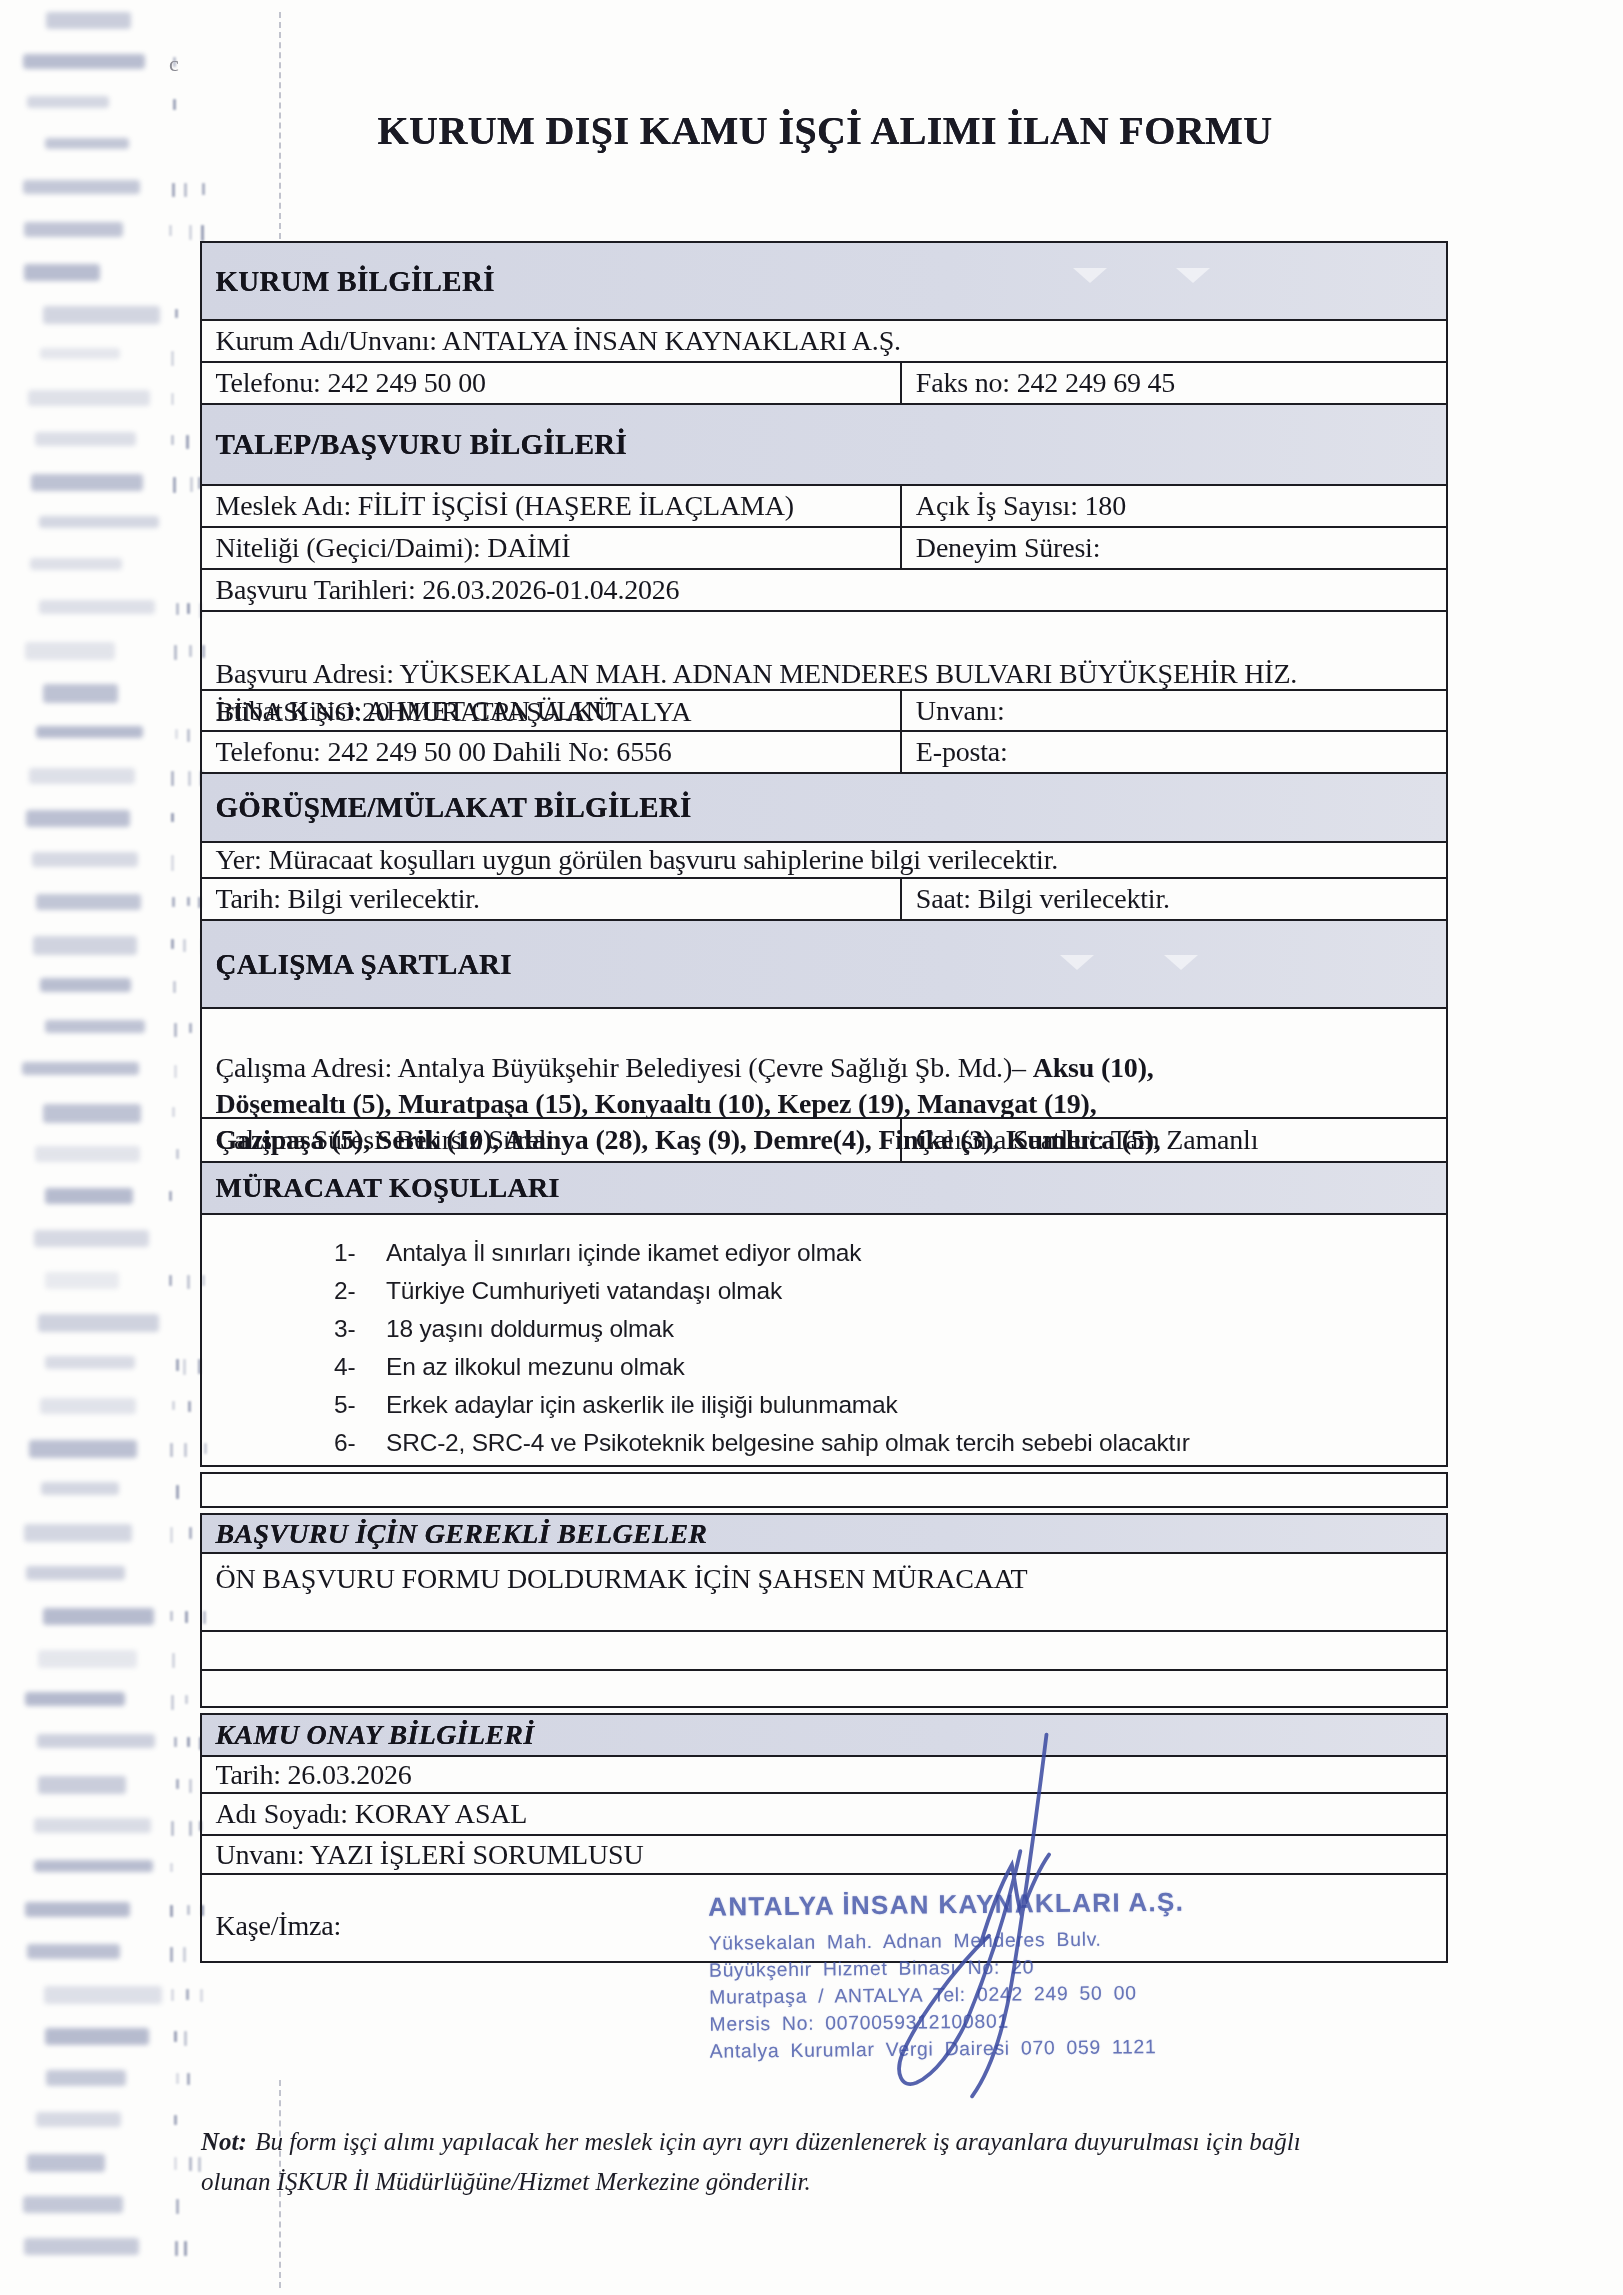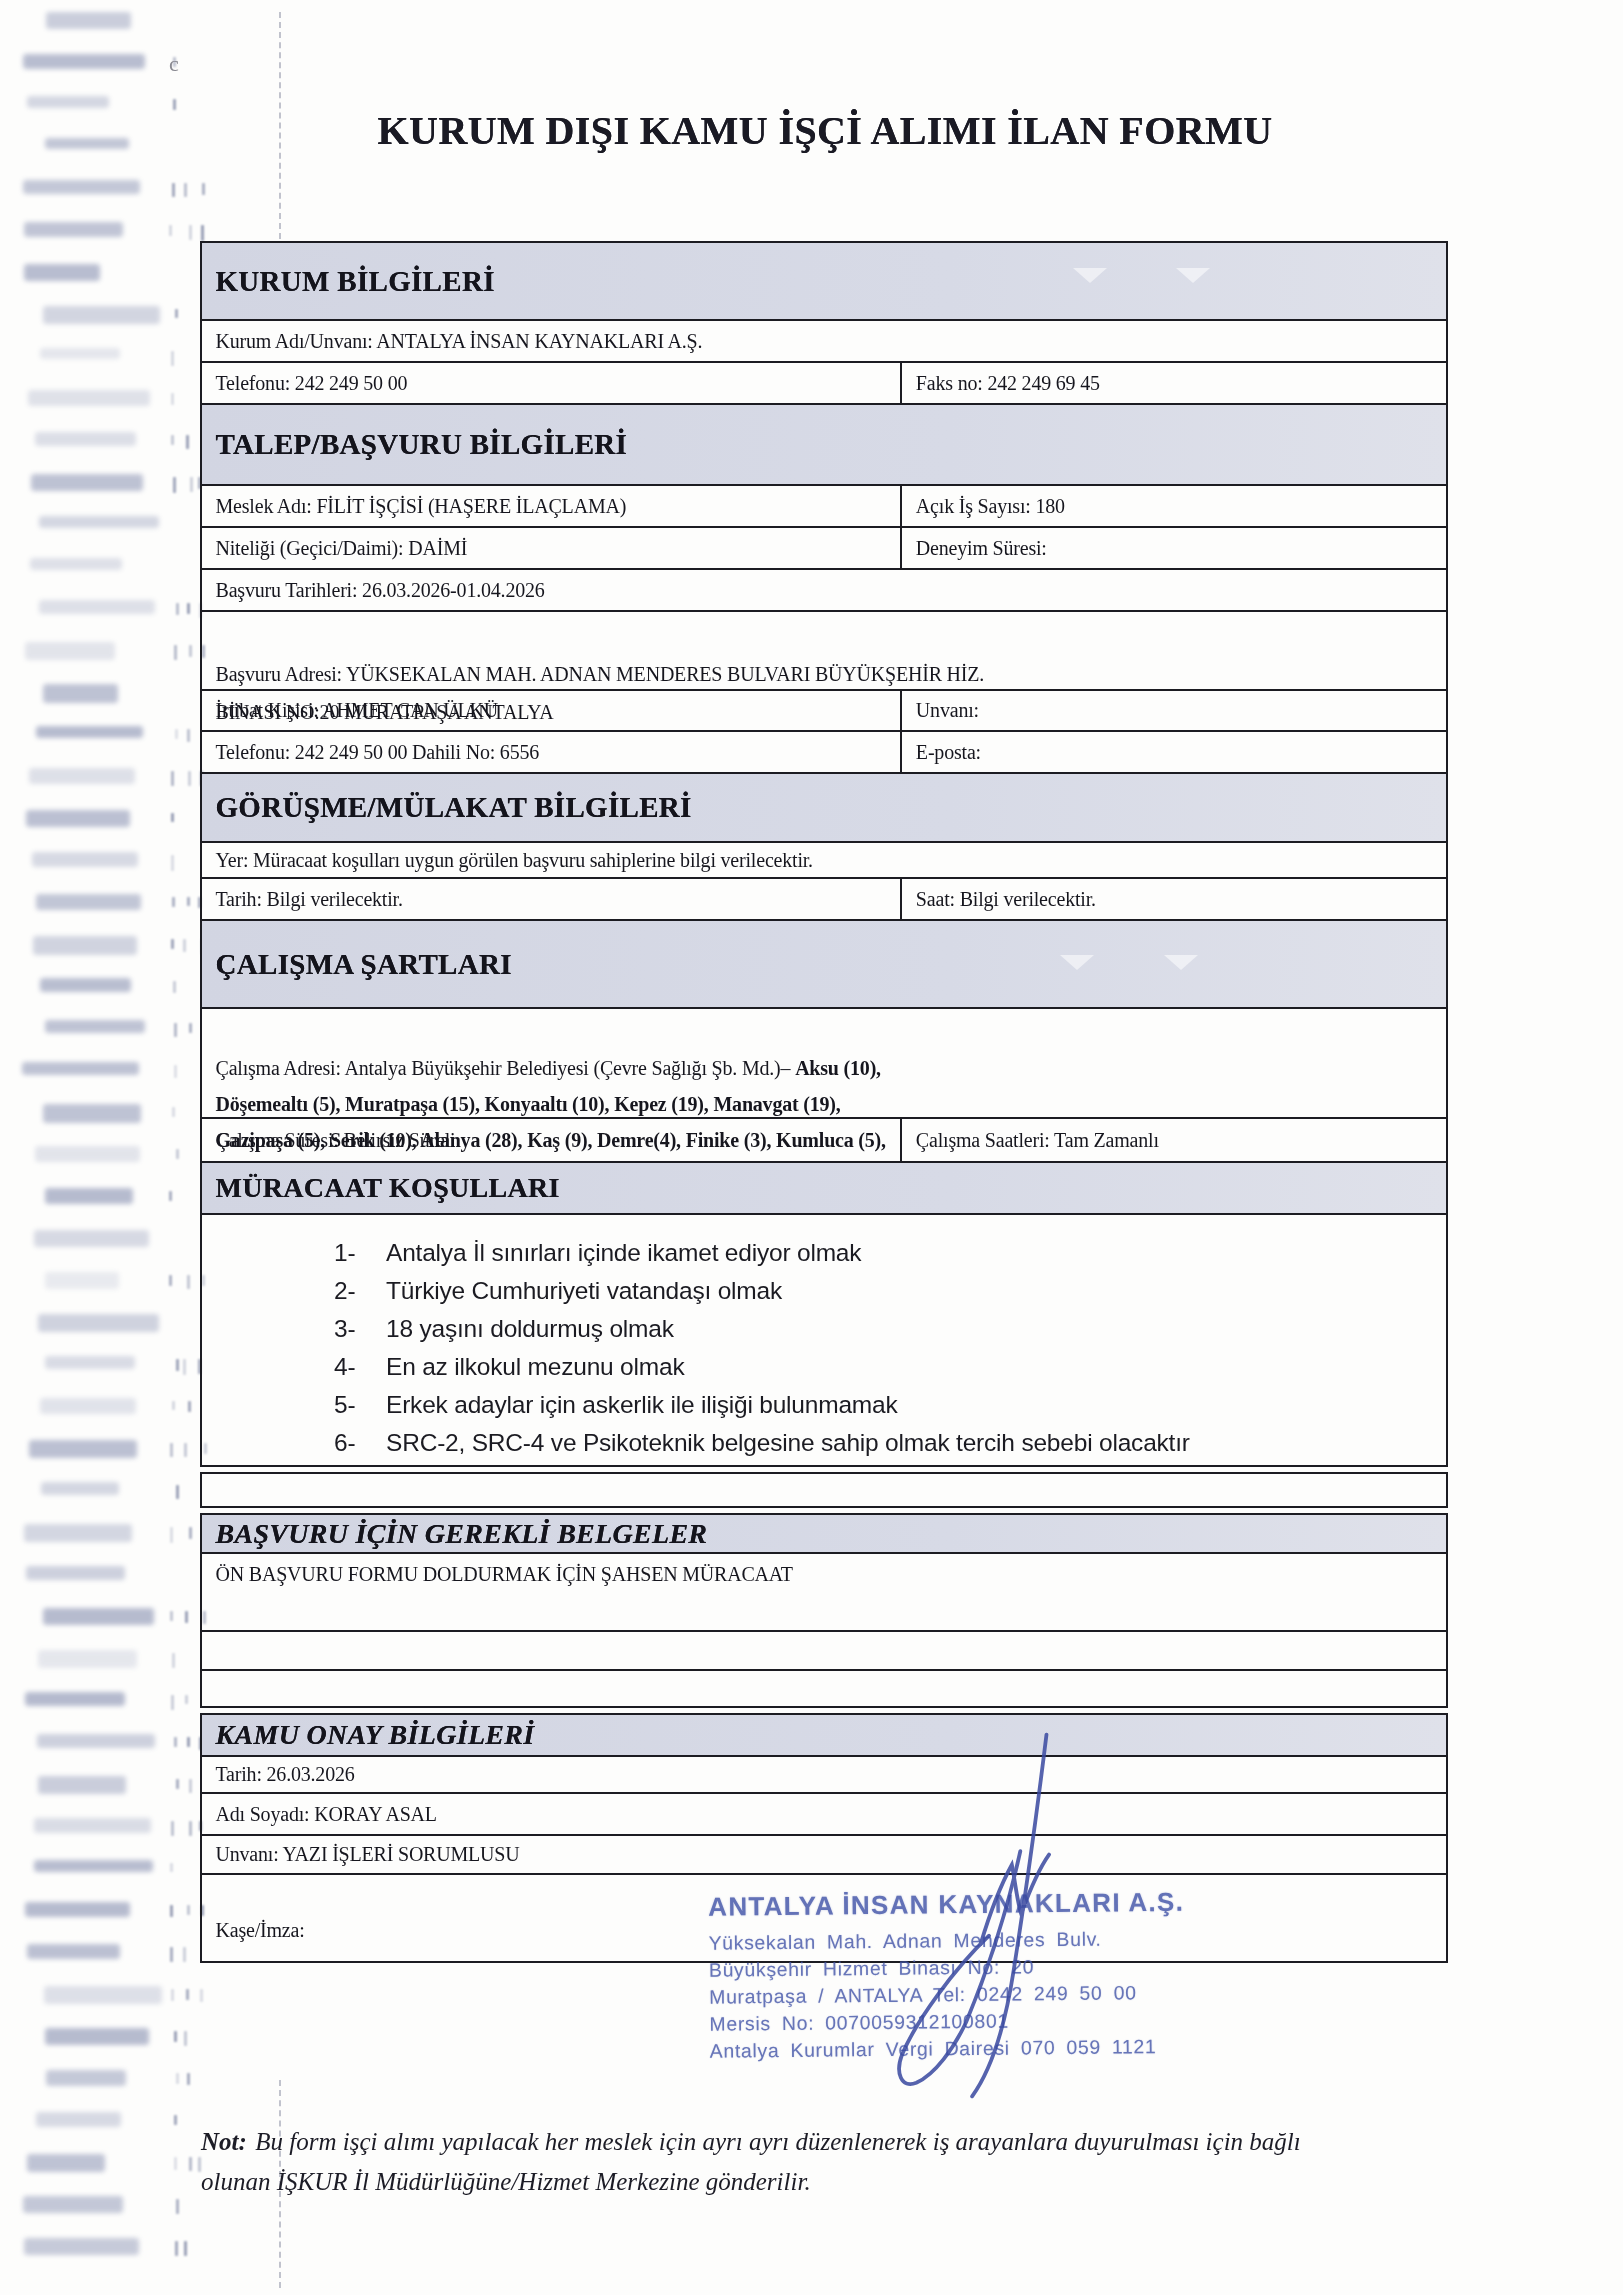--- a/index.html
+++ b/index.html
@@ -48,21 +48,21 @@
     padding-left:13.5px;
     font-weight:700;font-size:29px;letter-spacing:0.3px;
     color:#14141c;text-shadow:0 0 0.4px #14141c;
   }
   .tri{
     position:absolute;width:0;height:0;
     border-left:17px solid transparent;border-right:17px solid transparent;
     border-top:15px solid rgba(255,255,255,.55);
   }
 
-  .row{display:flex;align-items:center;padding-left:13.5px;font-size:20px;letter-spacing:-0.2px;}
+  .row{display:flex;align-items:center;padding-left:13.5px;font-size:28px;letter-spacing:-0.2px;}
   .row.split{padding-left:0;}
   .cell{display:flex;align-items:center;padding-left:13.5px;height:100%;box-sizing:border-box;}
   .cell.left{width:56.3%;border-right:2.5px solid #1c1c22;}
   .cell.right{flex:1;}
   .row.multi{display:block;padding:5px 13.5px 0;line-height:38px;white-space:pre-line;}
   .bold-seg{font-weight:700;}
   .row.top-align{align-items:flex-start;padding-top:8.5px;}
   .row.bottom-align{align-items:flex-end;padding-bottom:18.6px;}
 
   .list-row{display:block;padding:0;}

